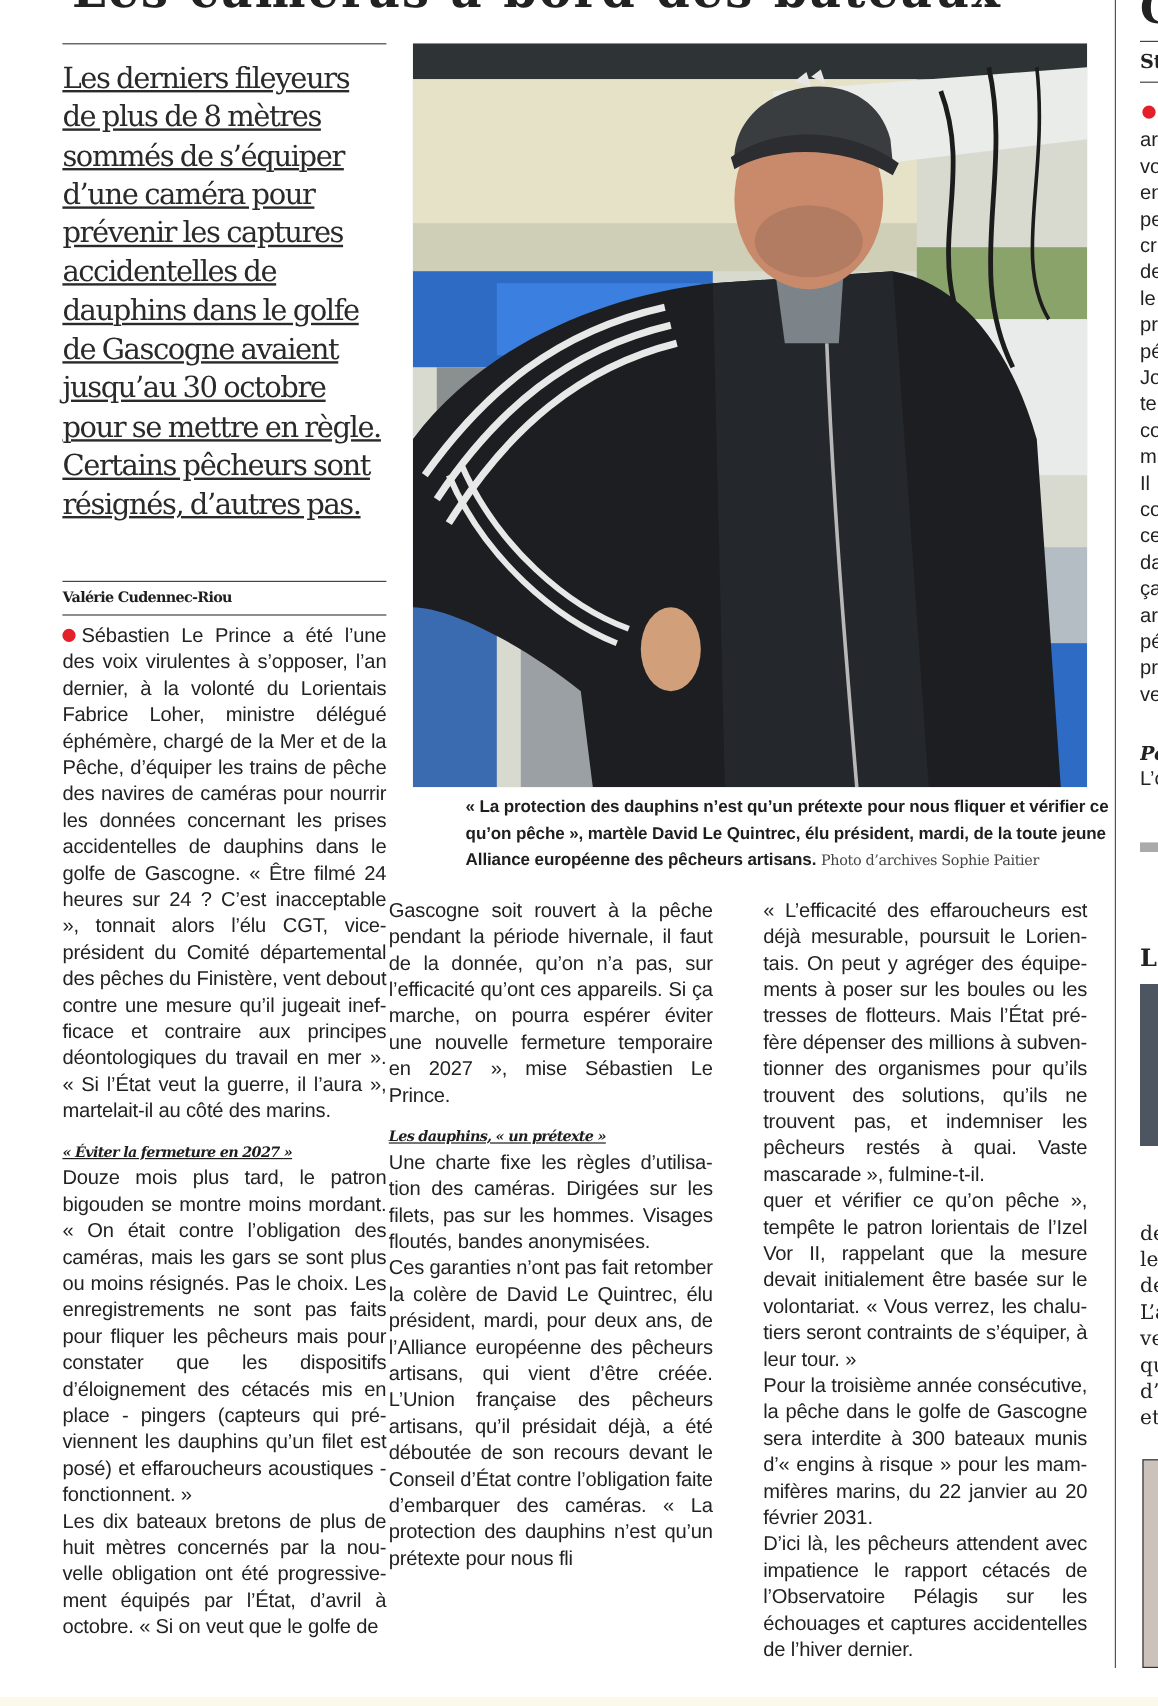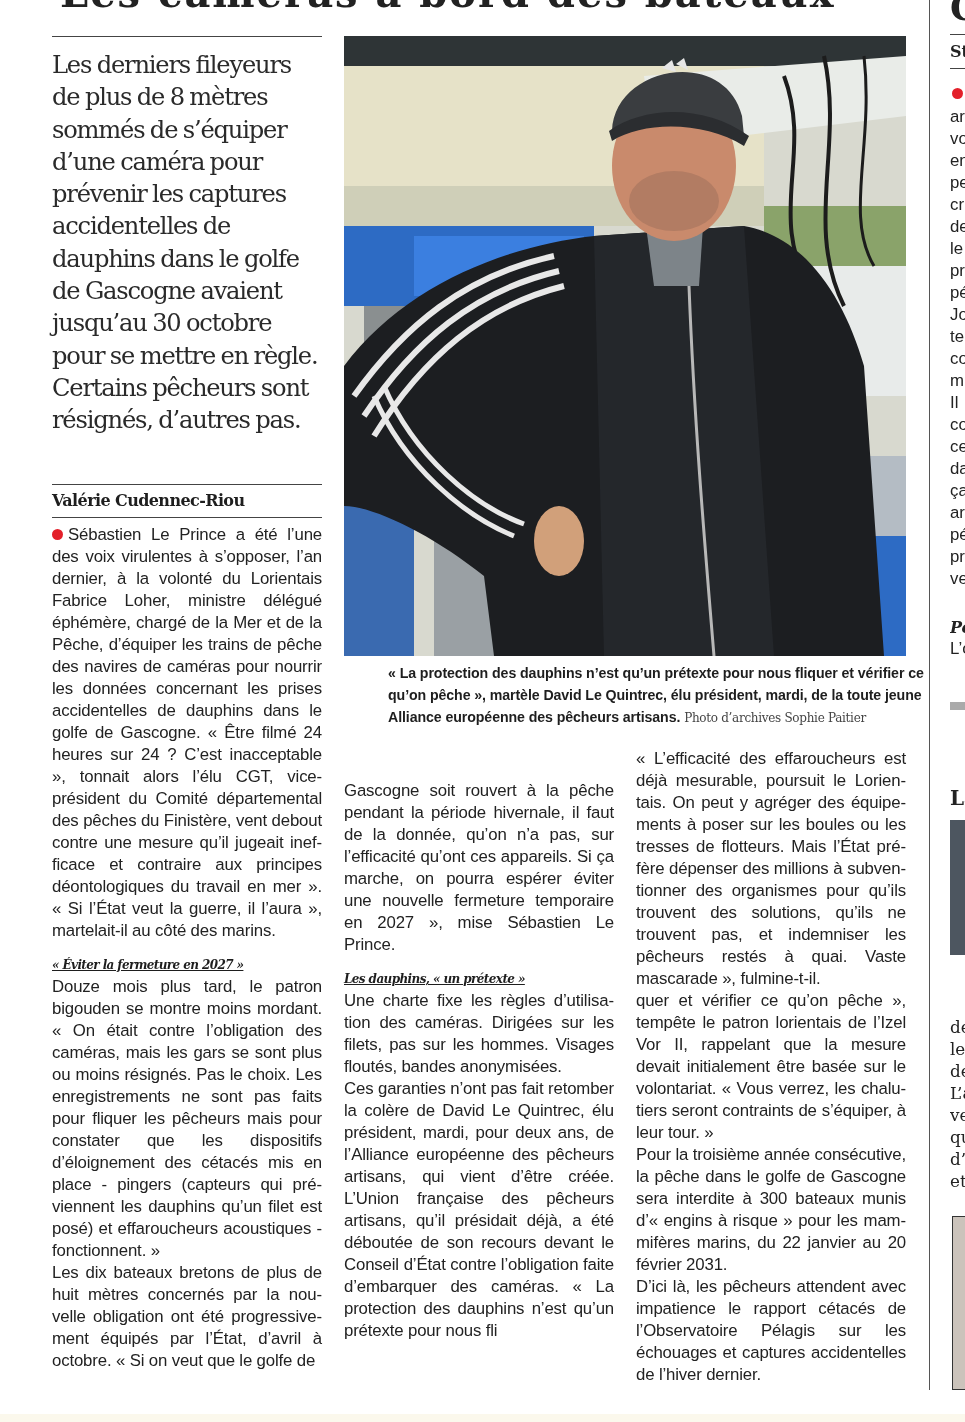--- a/index.html
+++ b/index.html
@@ -16,21 +16,21 @@
 
   
   .col1 { left: 52px; width: 270px; }
   .rule { border: none; border-top: 1.5px solid #444; margin: 0; }
   .chapo {
     font-family: "DejaVu Serif", serif; font-size: 24.2px; line-height: 32.3px;
     color: #2a2a2a; letter-spacing: -1.2px; word-spacing: -1px;
     margin: 0;
   }
   .byline {
-    font-family: "DejaVu Serif", serif; font-weight: bold; font-size: 16px;
+    font-family: "DejaVu Serif", serif; font-weight: bold; font-size: 12px;
     color: #1e1e1e; letter-spacing: -0.6px; padding: 6px 0 7px 0;
   }
   .body-text {
     font-family: "Liberation Sans", sans-serif; font-size: 16.8px; line-height: 22px;
     color: #222; text-align: justify; margin: 0; letter-spacing: -0.15px;
     hyphens: manual;
   }
   .body-text p { margin: 0; }
   .bullet {
     display: inline-block; width: 11px; height: 11px; border-radius: 50%;
@@ -43,42 +43,42 @@
 
   
   .photo { left: 344px; top: 36px; width: 562px; height: 620px; overflow: hidden; background: #cfd3cf; }
   .caption {
     left: 344px; top: 662px; width: 566px;
     font-family: "Liberation Sans", sans-serif; font-weight: bold; font-size: 14.2px; line-height: 22px;
     color: #1e1e1e; letter-spacing: -0.1px; margin-left: 44px;
   }
   .credit { font-family: "DejaVu Serif", serif; font-weight: normal; font-size: 12px; color: #444; letter-spacing: -0.3px; }
 
-  .col2 { left: 344px; top: 748px; width: 270px; margin-top: 32px; }
+  .col2 { left: 324px; top: 748px; width: 270px; }
   .col3 { left: 636px; top: 748px; width: 270px; }
 
   
   .vline { left: 929px; top: 0; width: 0; height: 1390px; border-left: 1.5px solid #555; }
   .right-frag { left: 950px; top: 0; width: 15px; height: 1422px; overflow: hidden; }
   .rf-inner { position: absolute; left: 0; top: 0; width: 300px; }
   .rf-text { font-family: "Liberation Sans", sans-serif; font-size: 16.8px; line-height: 22px; color:#222; }
   .rf-serif { font-family: "DejaVu Serif", serif; font-size: 16.8px; line-height: 22px; color:#222; }
 
   .bottom-strip { left: 0; top: 1414px; width: 965px; height: 8px; background: #fbf8ec; }
 </style>
 </head>
 <body>
 
 <div class="abs top-fragment">
   <span>Les caméras à bord des bateaux</span>
 </div>
 
 <div class="abs col1" style="top:36px;">
   <hr class="rule">
-  <p class="chapo" style="margin-top:12px;">Les derniers fileyeurs de plus de 8 mètres sommés de s’équiper d’une caméra pour prévenir les captures accidentelles de dauphins dans le golfe de Gascogne avaient jusqu’au 30 octobre pour se mettre en règle. Certains pêcheurs sont résignés, d’autres pas.</p>
+  <p class="chapo" style="margin-top:12px;text-decoration:underline;">Les derniers fileyeurs de plus de 8 mètres sommés de s’équiper d’une caméra pour prévenir les captures accidentelles de dauphins dans le golfe de Gascogne avaient jusqu’au 30 octobre pour se mettre en règle. Certains pêcheurs sont résignés, d’autres pas.</p>
 </div>
 
 <div class="abs col1" style="top:484px;">
   <hr class="rule">
   <div class="byline">Valérie Cudennec-Riou</div>
   <hr class="rule" style="border-top-width:1px;">
   <div class="body-text" style="margin-top:6px;">
     <p><span class="bullet"></span><span>Sébastien Le Prince a été l’une des voix virulentes à s’opposer, l’an der­nier, à la volonté du Lorientais Fabrice Loher, ministre délégué éphémère, chargé de la Mer et de la Pêche, d’équiper les trains de pêche des navires de caméras pour nourrir les données concernant les prises accidentelles de dauphins dans le golfe de Gascogne. « Être filmé 24 heures sur 24 ? C’est inaccepta­ble », tonnait alors l’élu CGT, vice-président du Comité départemental des pêches du Finistère, vent debout contre une mesure qu’il jugeait inef­ficace et contraire aux principes déontologiques du travail en mer ». « Si l’État veut la guerre, il l’aura », martelait-il au côté des marins.</span></p>
     <div class="subhead">« Éviter la fermeture en 2027 »</div>
     <p>Douze mois plus tard, le patron bigouden se montre moins mor­dant. « On était contre l’obligation des caméras, mais les gars se sont plus ou moins résignés. Pas le choix. Les enregistrements ne sont pas faits pour fliquer les pêcheurs mais pour constater que les dispositifs d’éloignement des cétacés mis en place - pingers (capteurs qui pré­viennent les dauphins qu’un filet est posé) et effaroucheurs acoustiques - fonctionnent. »</p>

